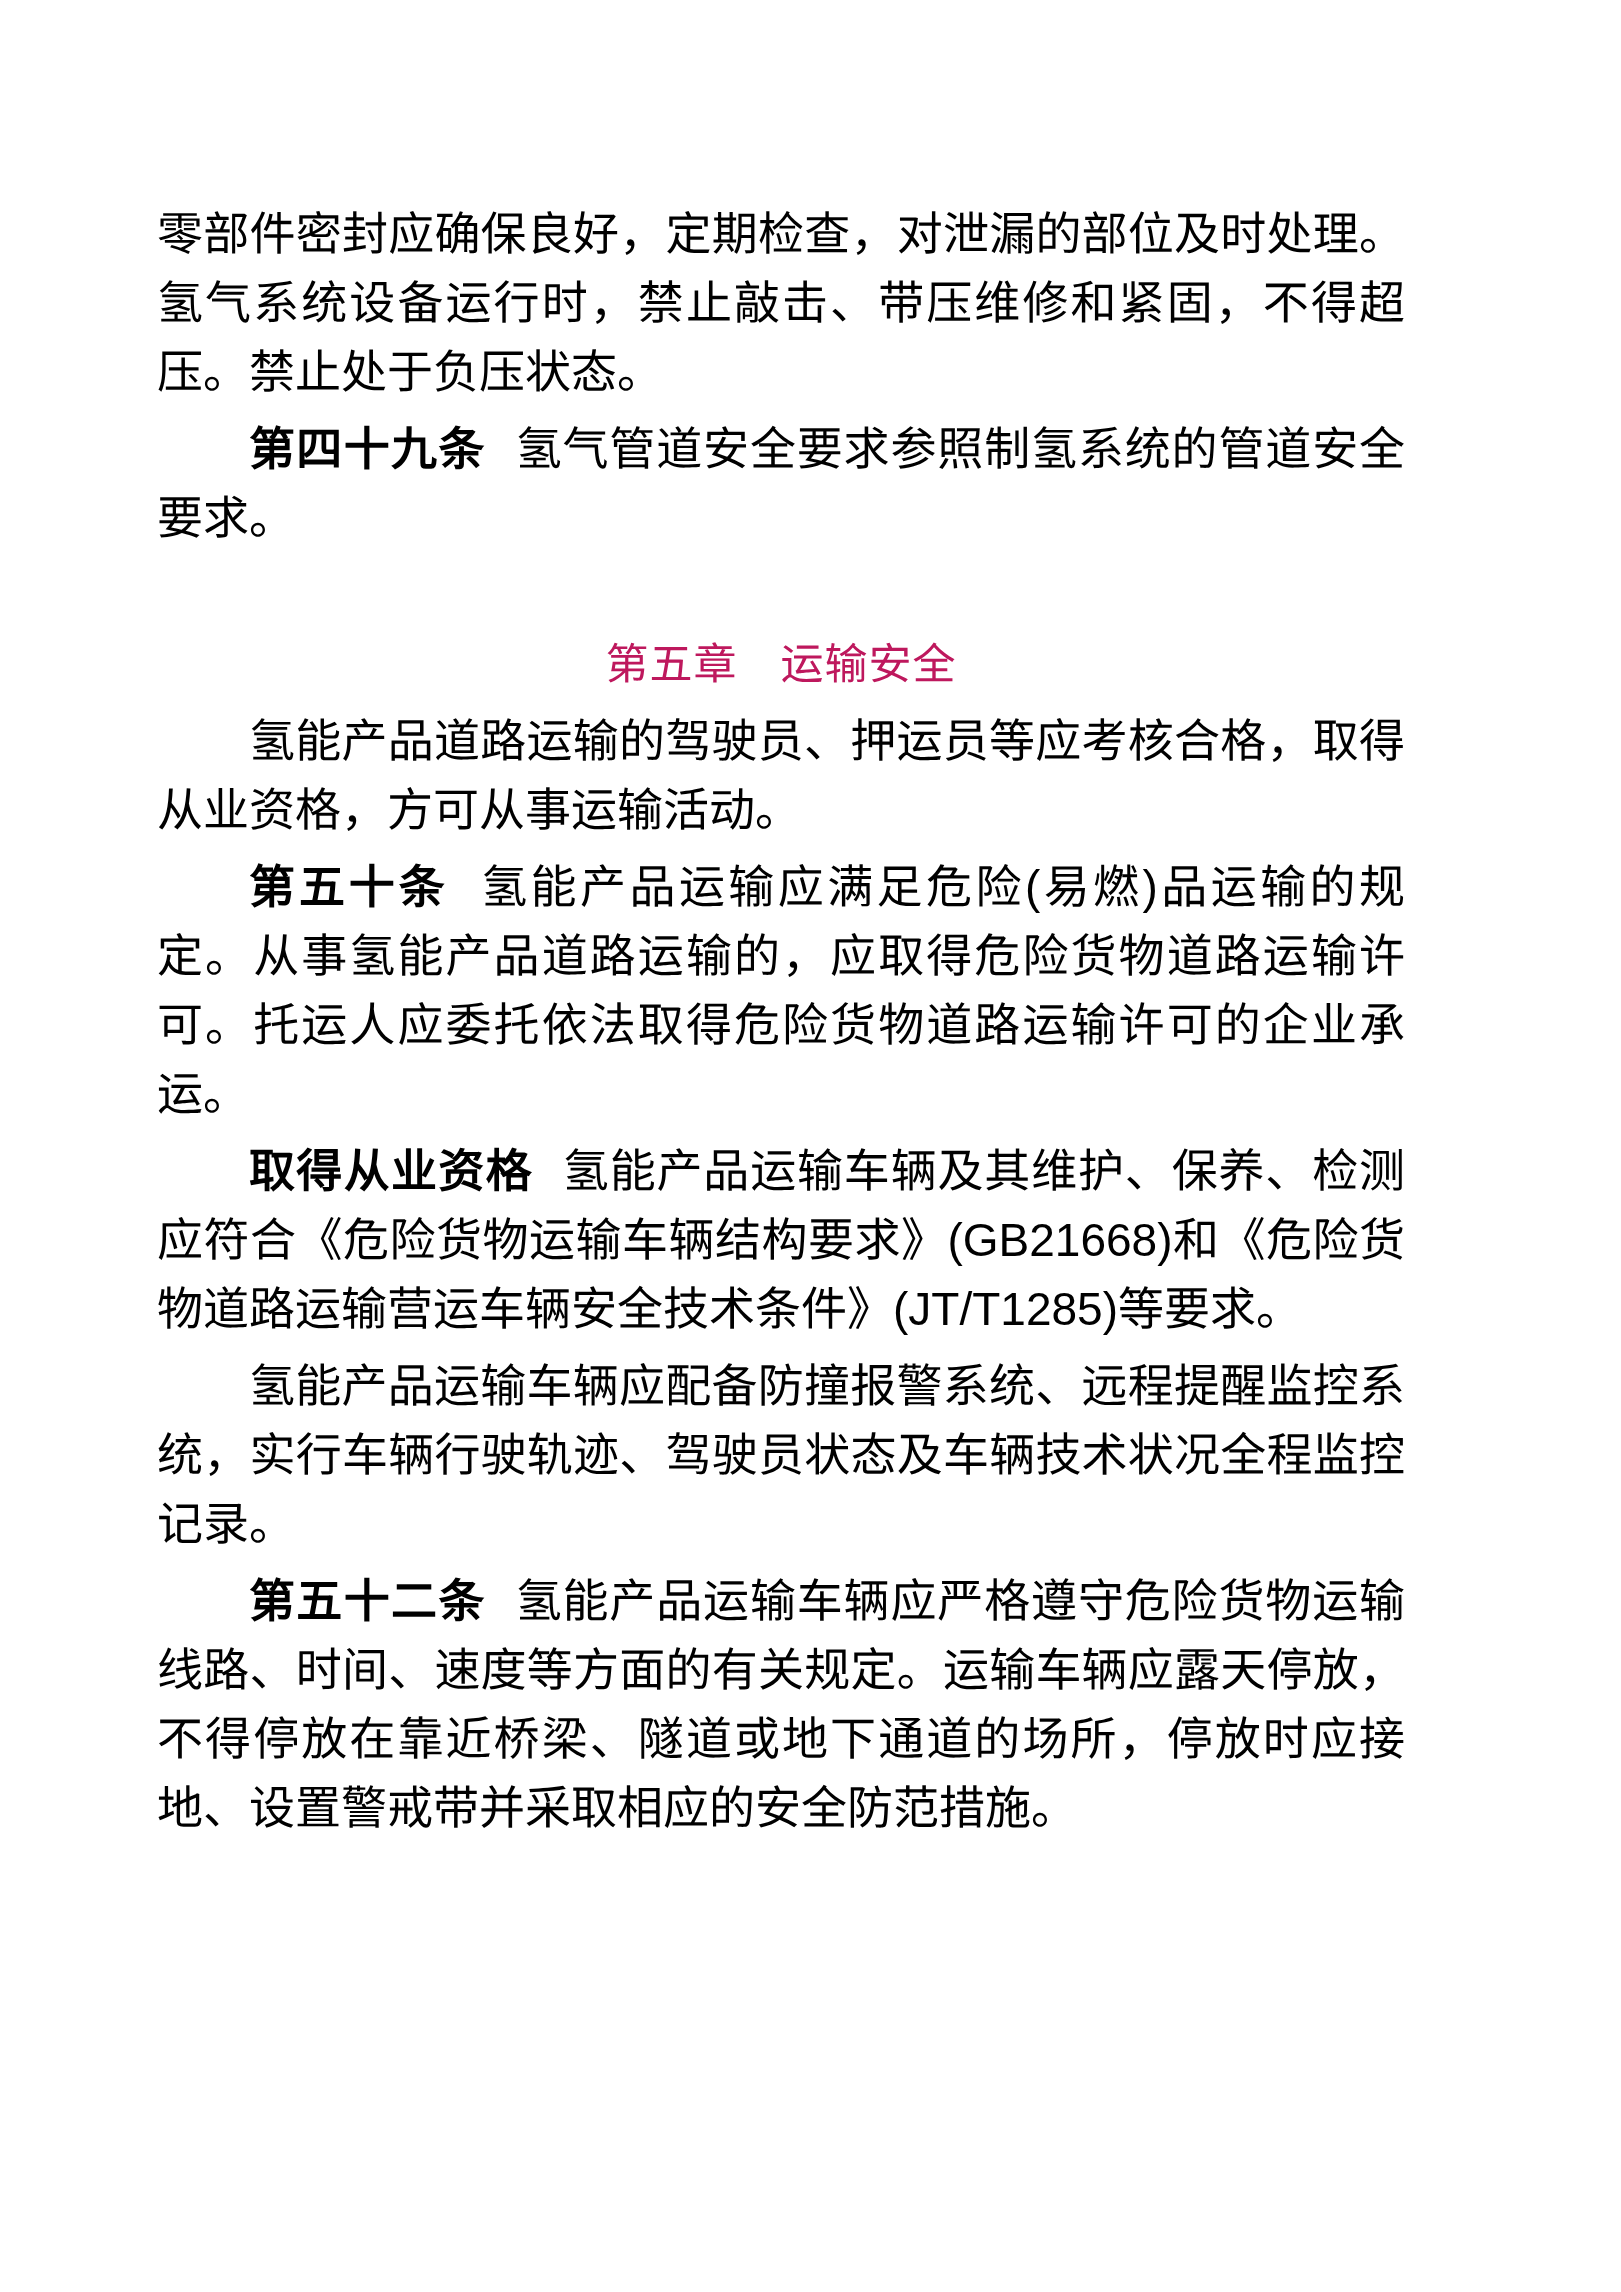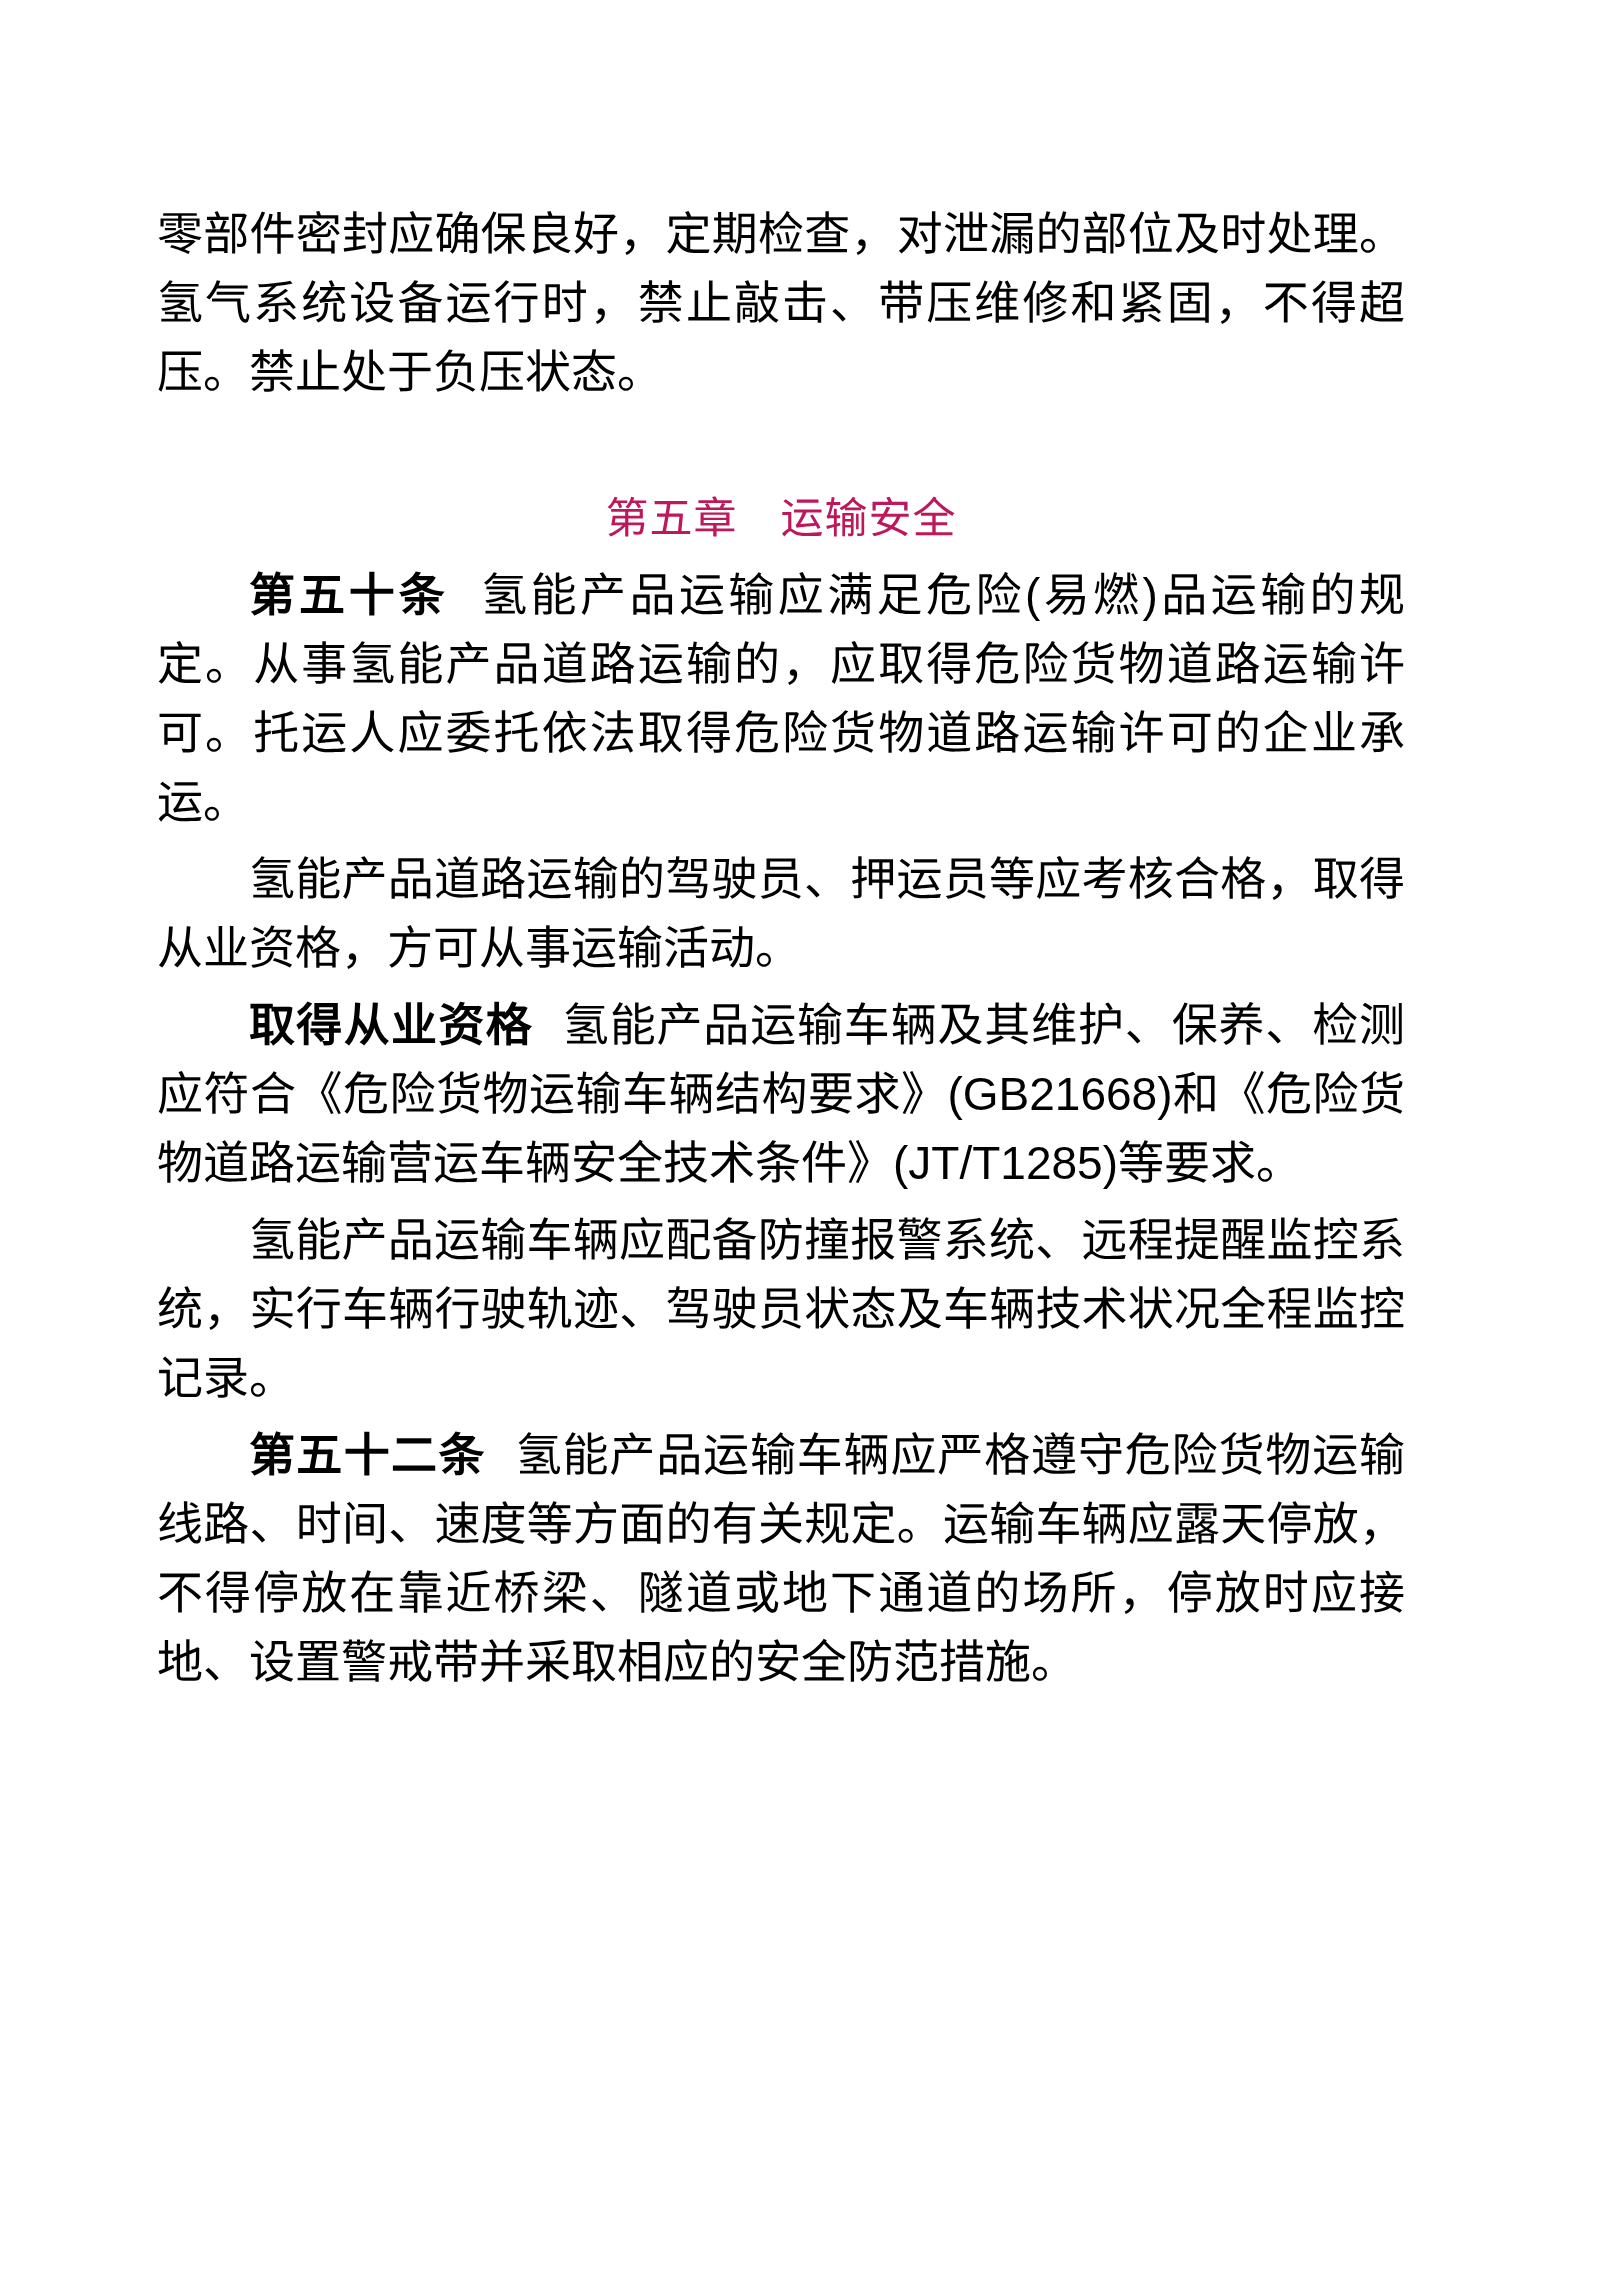--- a/index.html
+++ b/index.html
@@ -69,28 +69,29 @@
   }
 </style>
 </head>
 <body>
 
 <div class="page">
   <div class="content">
 
     <p class="para">零部件密封应确保良好，定期检查，对泄漏的部位及时处理。氢气系统设备运行时，禁止敲击、带压维修和紧固，不得超压。禁止处于负压状态。</p>
 
+    <p class="para indent"><span class="article-label">第四十九条</span><span class="gap-sep"></span><span>氢气管道安全要求参照制氢系统的管道安全要求。</span></p>
 
     <div class="spacer-block"></div>
 
     <p class="chapter-heading"><span>第五章</span><span class="ch-sep"></span><span>运输安全</span></p>
 
+    <p class="para indent">氢能产品道路运输的驾驶员、押运员等应考核合格，取得从业资格，方可从事运输活动。</p>
+
     <p class="para indent"><span class="article-label">第五十条</span><span class="gap-sep"></span><span>氢能产品运输应满足危险(易燃)品运输的规定。从事氢能产品道路运输的，应取得危险货物道路运输许可。托运人应委托依法取得危险货物道路运输许可的企业承运。</span></p>
-
-    <p class="para indent">氢能产品道路运输的驾驶员、押运员等应考核合格，取得从业资格，方可从事运输活动。</p>
 
     <p class="para indent"><span class="article-label">取得从业资格</span><span class="gap-sep"></span><span>氢能产品运输车辆及其维护、保养、检测应符合《危险货物运输车辆结构要求》(GB21668)和《危险货物道路运输营运车辆安全技术条件》(JT/T1285)等要求。</span></p>
 
     <p class="para indent">氢能产品运输车辆应配备防撞报警系统、远程提醒监控系统，实行车辆行驶轨迹、驾驶员状态及车辆技术状况全程监控记录。</p>
 
     <p class="para indent"><span class="article-label">第五十二条</span><span class="gap-sep"></span><span>氢能产品运输车辆应严格遵守危险货物运输线路、时间、速度等方面的有关规定。运输车辆应露天停放，不得停放在靠近桥梁、隧道或地下通道的场所，停放时应接地、设置警戒带并采取相应的安全防范措施。</span></p>
 
   </div>
 </div>
 

